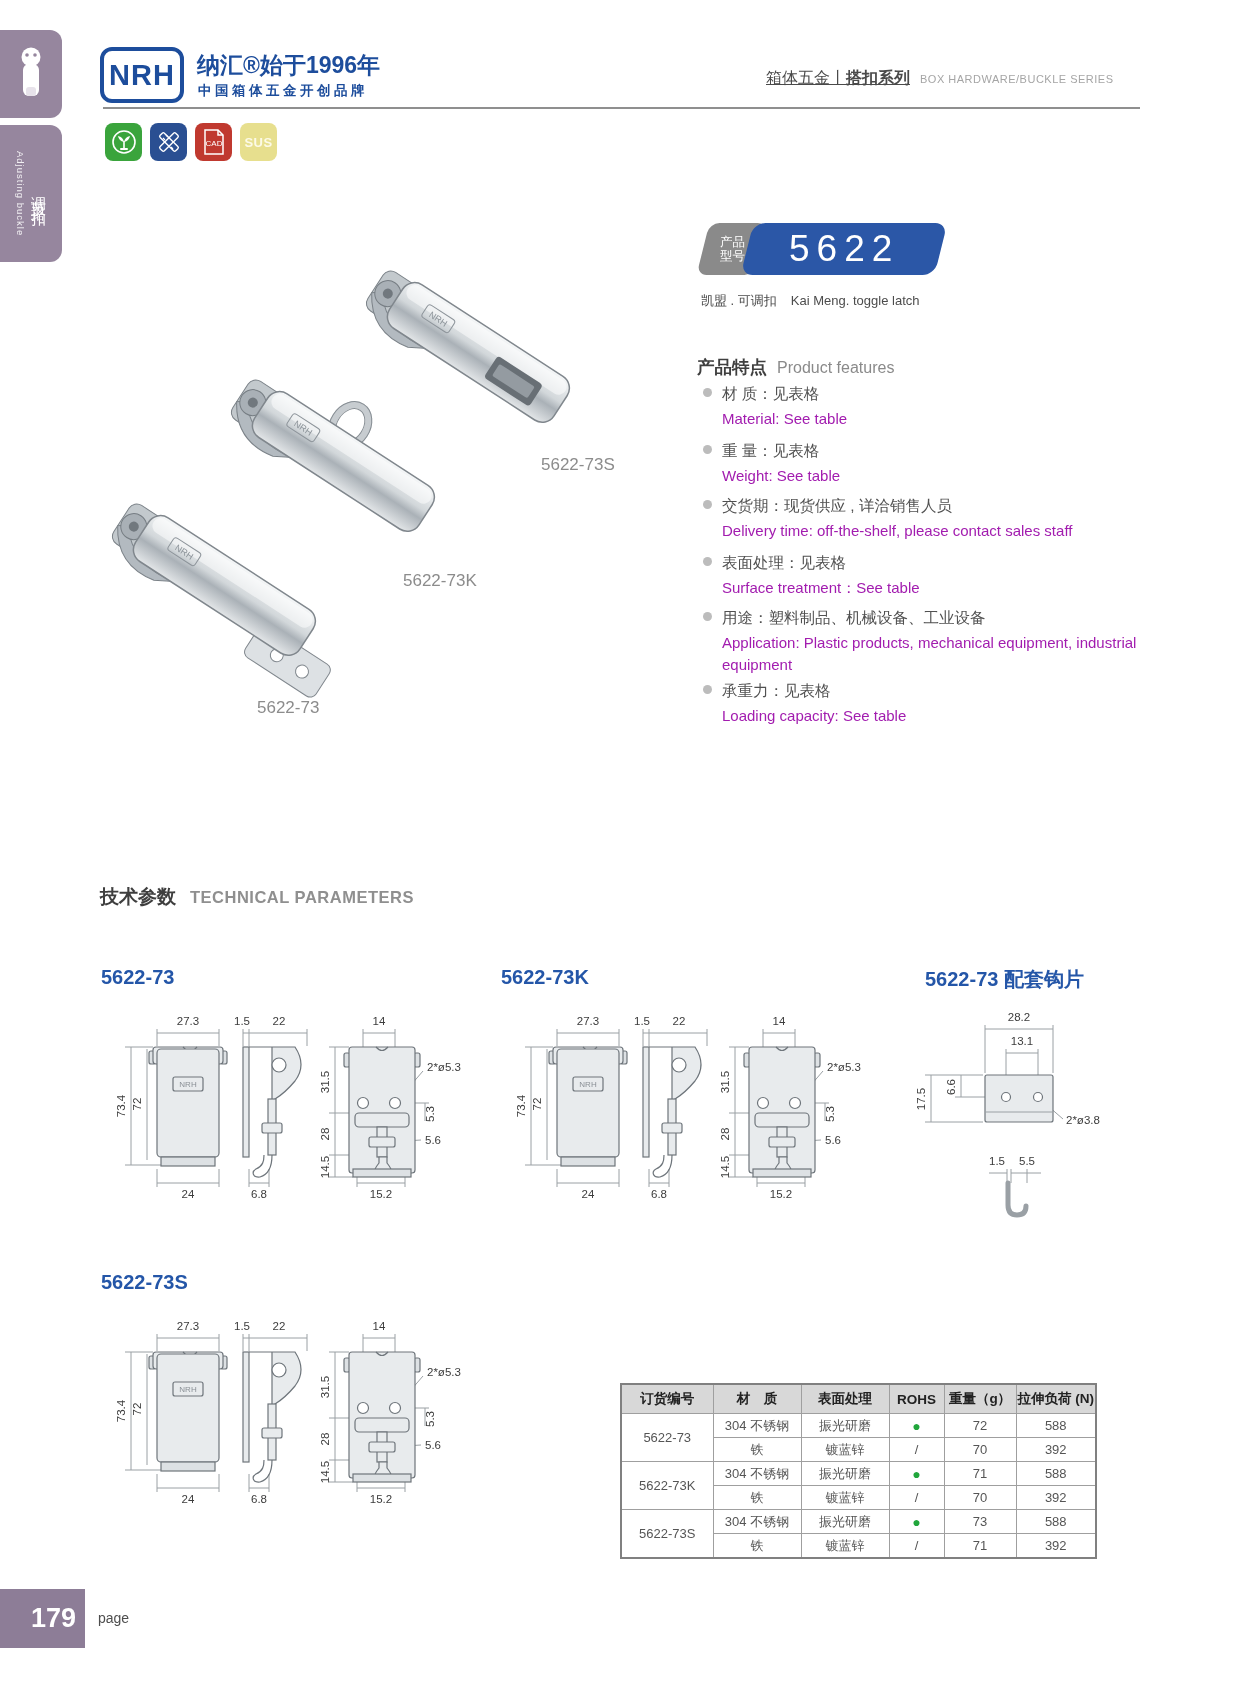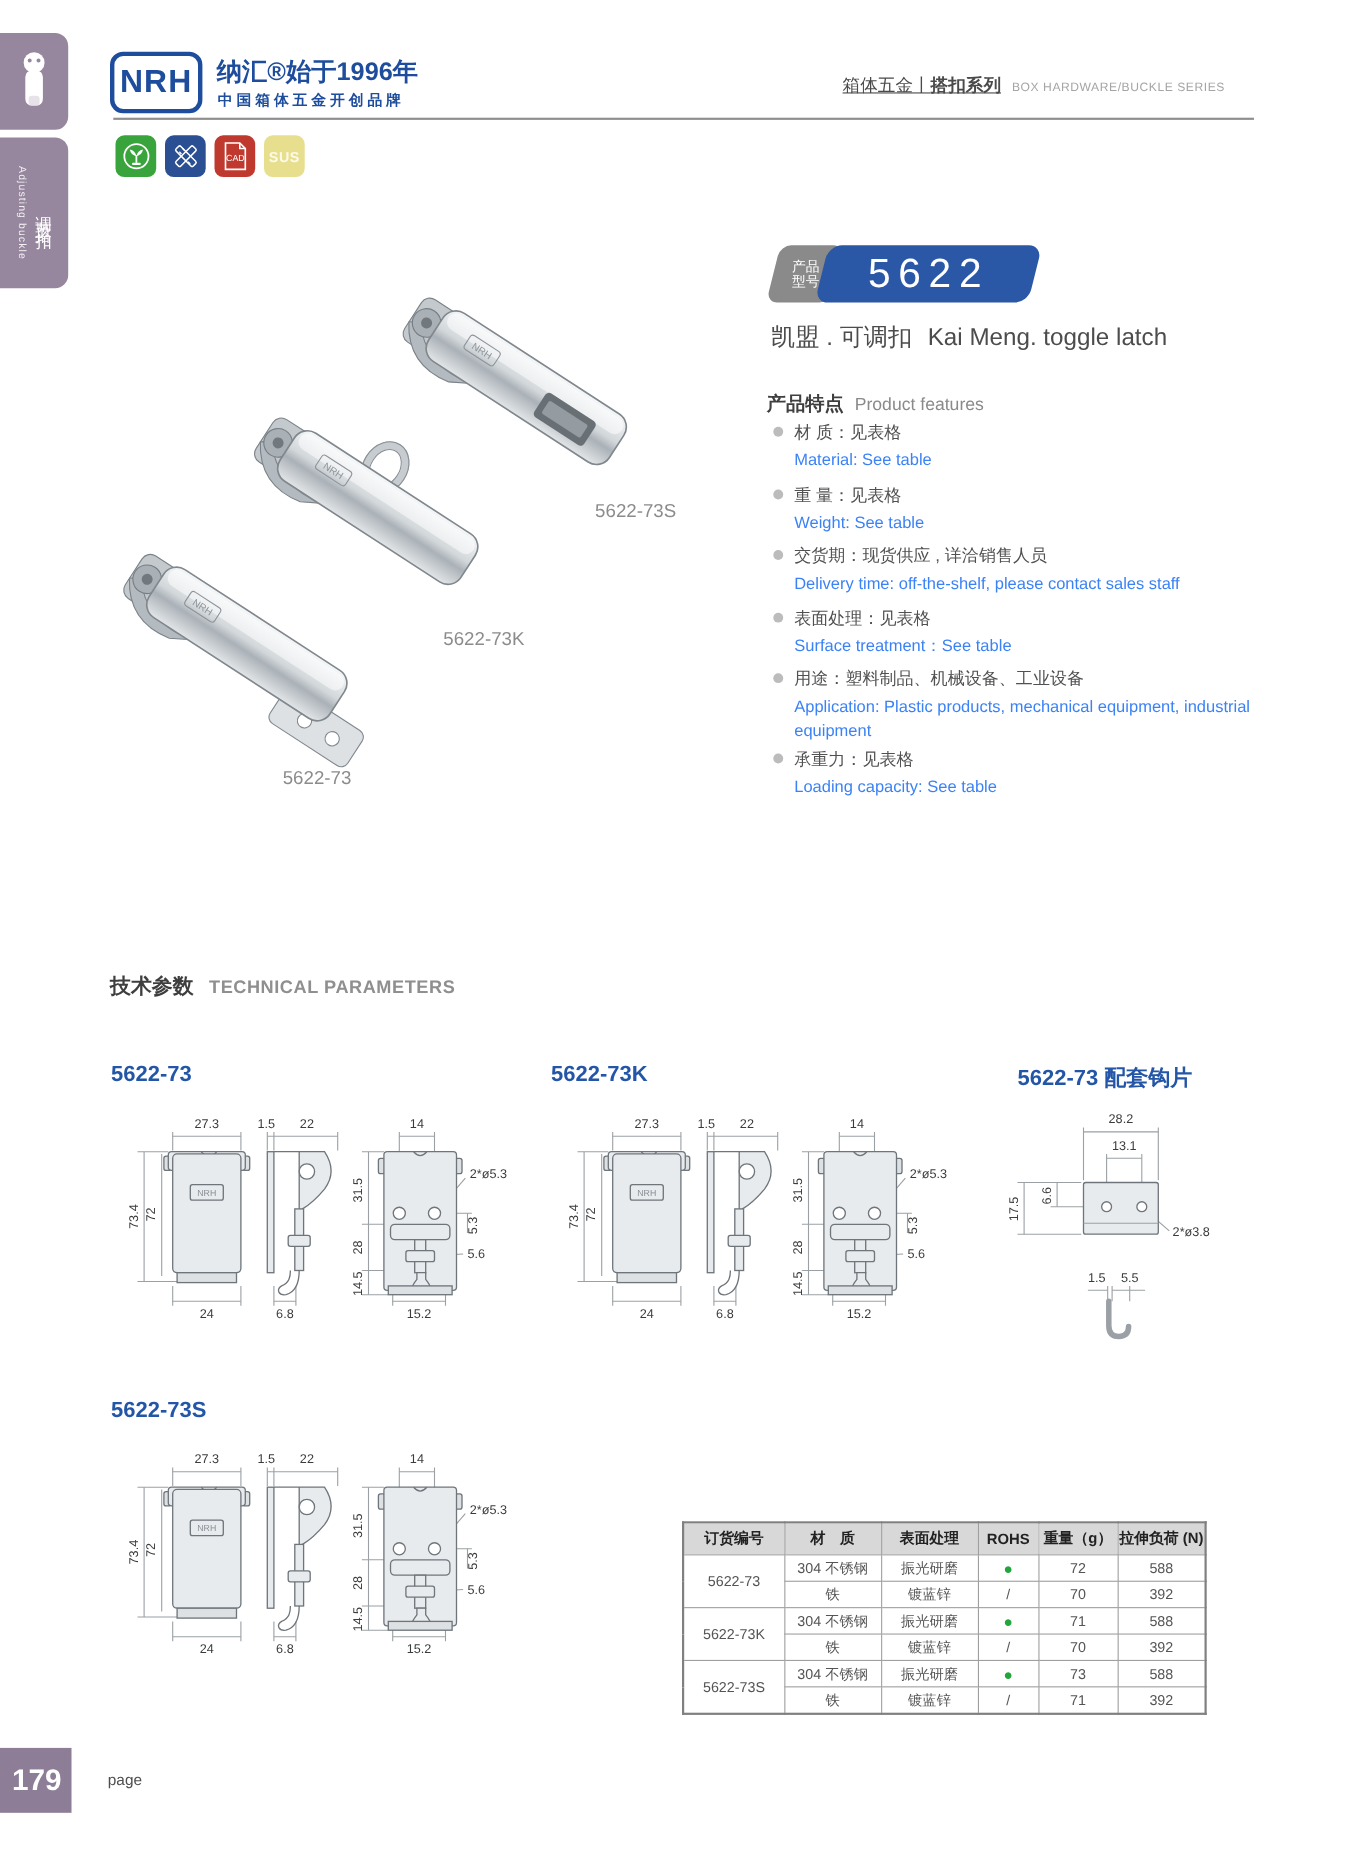--- a/index.html
+++ b/index.html
@@ -38,31 +38,31 @@
   
   .photo-label{position:absolute;font-size:17px;color:#8c8c8c;white-space:nowrap;}
 
   
   .banner-gray{position:absolute;left:703px;top:223px;width:58px;height:52px;background:#8a8a8a;
                border-radius:10px;transform:skewX(-14deg);display:flex;align-items:center;justify-content:center;z-index:1;}
   .banner-gray .txt{transform:skewX(14deg);color:#fff;font-size:12.5px;line-height:14px;text-align:center;}
   .banner-blue{position:absolute;left:747px;top:223px;width:194px;height:52px;background:#2b57a7;
                border-radius:12px;transform:skewX(-14deg);display:flex;align-items:center;justify-content:center;z-index:2;}
   .banner-blue .txt{transform:skewX(14deg);color:#fff;font-size:37px;letter-spacing:7px;}
-  .subtitle{position:absolute;left:701px;top:292px;font-size:22px;color:#4c4c4c;white-space:nowrap;}
+  .subtitle{position:absolute;left:701px;top:292px;font-size:13px;color:#4c4c4c;white-space:nowrap;}
   .subtitle .en{margin-left:14px;}
 
   
   .feat-title{position:absolute;left:697px;top:355px;display:flex;align-items:baseline;gap:10px;}
   .feat-title .zh{font-size:17.5px;font-weight:bold;color:#3f3f3f;}
   .feat-title .en{font-size:16px;color:#8a8a8a;}
   .feature{position:absolute;left:722px;width:440px;}
   .feature .dot{position:absolute;left:-19px;top:6px;width:9px;height:9px;border-radius:50%;background:#bcbcbc;}
   .feature .zh{font-size:15.5px;color:#515151;line-height:23px;}
-  .feature .en{font-size:15px;color:#3b82f6;line-height:22px;margin-top:3px;}
+  .feature .en{font-size:15px;color:#a21caf;line-height:22px;margin-top:3px;}
 
   
   .tech-title{position:absolute;left:100px;top:884px;display:flex;align-items:baseline;gap:14px;}
   .tech-title .zh{font-size:19px;font-weight:bold;color:#3e3e3e;}
   .tech-title .en{font-size:16.5px;color:#8f8f8f;letter-spacing:.5px;font-weight:bold;}
   .tech-group{position:absolute;width:400px;}
   .tech-heading{font-size:20px;font-weight:bold;color:#2456a8;margin:8px 0 0 6px;}
   .latch-svg,.hook-svg{margin-top:14px;display:block;}
   .d{stroke:#9aa0a4;stroke-width:1;fill:none;}
   .t{font-size:11.5px;fill:#3c3c3c;font-family:"Liberation Sans",sans-serif;}
@@ -75,21 +75,21 @@
   
   .spec-table{position:absolute;left:620px;top:1383px;border-collapse:collapse;table-layout:fixed;}
   .spec-table th,.spec-table td{border:1px solid #9f9f9f;text-align:center;vertical-align:middle;
       font-family:"Liberation Sans",sans-serif;overflow:hidden;white-space:nowrap;}
   .spec-table th{background:#d8d8d8;font-size:13.5px;font-weight:bold;color:#222;height:26px;}
   .spec-table td{font-size:13px;color:#555;height:21px;background:#fff;}
   .spec-table{border:2px solid #808080;padding-left:24px;}
   .rohs-on{color:#21a63c;font-size:14px;}
 
   
-  .page-num{position:absolute;left:0;top:1589px;width:65px;height:59px;background:#8d7d97;
+  .page-num{position:absolute;left:0;top:1589px;width:85px;height:59px;background:#8d7d97;
             display:flex;align-items:center;justify-content:flex-end;}
   .page-num span{color:#fff;font-size:27px;font-weight:bold;padding-right:9px;}
   .page-word{position:absolute;left:98px;top:1610px;font-size:14px;color:#4e4e4e;}
 </style>
 </head>
 <body>
 
 <div class="page">
 
   <div class="side-tab side-tab1">

